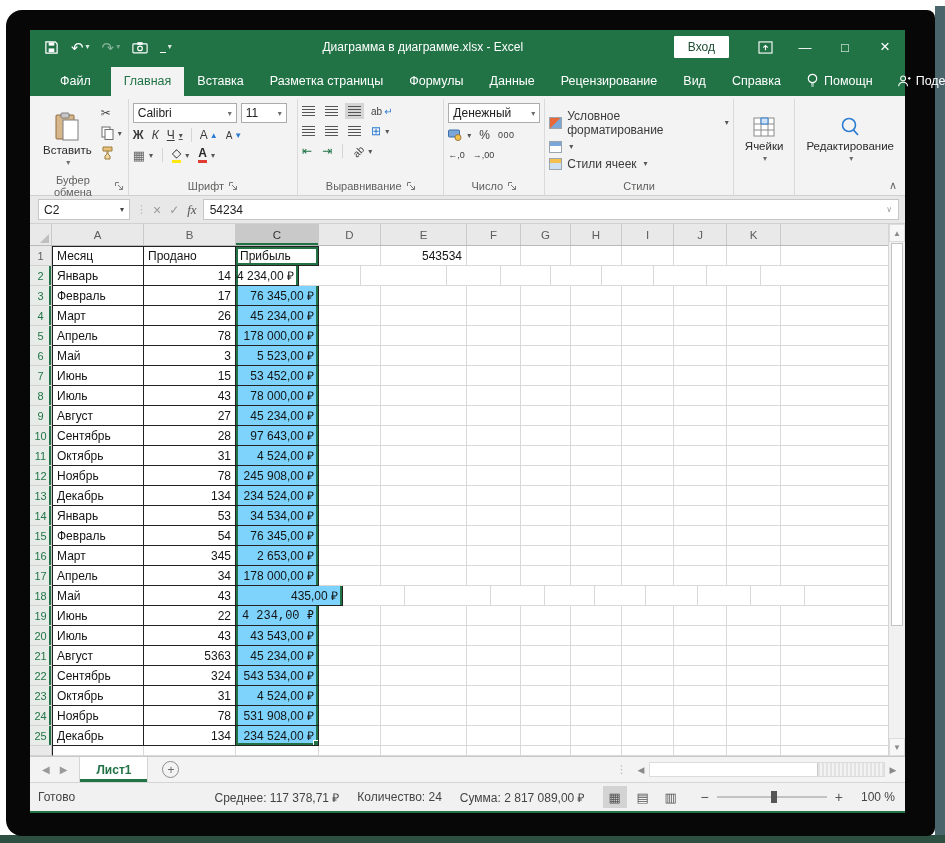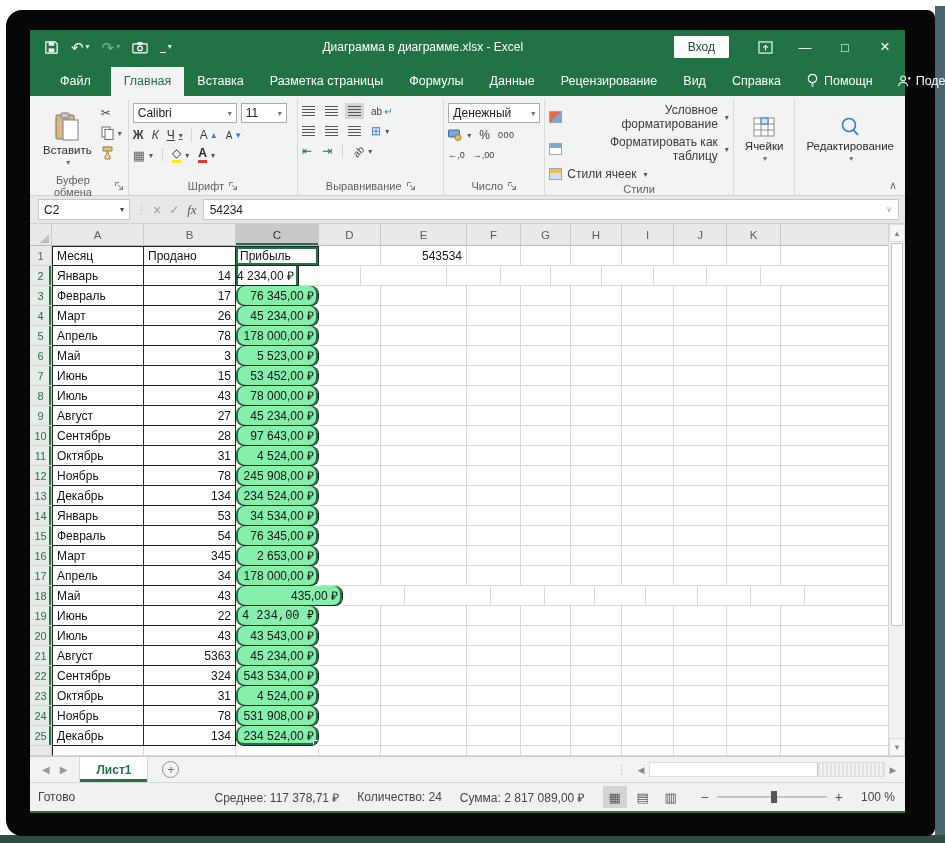--- a/index.html
+++ b/index.html
@@ -75,21 +75,21 @@
   .grow { display:flex; height:20px; flex:0 0 auto; }
   .grow.partial { flex:1 1 auto; height:auto; overflow:hidden; }
   .rh { width:22px; background:#e9e9e9; border-right:1px solid #c9c9c9; border-bottom:1px solid #d2d2d2; font-size:11px; color:#5c5c5c; display:flex; align-items:center; justify-content:center; flex:0 0 auto; }
   .rh.selrow { color:#217346; box-shadow:inset -2px 0 0 #217346; background:#e7ece8; }
   .cell { border-right:1px solid #d9d9d9; border-bottom:1px solid #d9d9d9; font-size:12px; color:#141414; display:flex; align-items:center; padding:0 4px; overflow:hidden; white-space:nowrap; flex:0 0 auto; }
   .cell.num { justify-content:flex-end; }
   .cell.filler { flex:1 1 auto; border-right:none; }
   .tbl { border-right:1px solid #222; border-bottom:1px solid #222; }
   .tbl.first { border-left:1px solid #222; }
   .rowtop .tbl { border-top:1px solid #222; }
-  .csel { background:#86efac; box-shadow:inset 2px 0 0 #217346, inset -2px 0 0 #217346;border-radius:8px; }
+  .csel { background:#7dd3fc; box-shadow:inset 2px 0 0 #217346, inset -2px 0 0 #217346; }
   .cactive { background:#fff; box-shadow:inset 2px 0 0 #217346, inset -2px 0 0 #217346; }
   .coutline { box-shadow:inset 0 0 0 2px #217346; }
   .clast { box-shadow:inset 2px 0 0 #217346, inset -2px 0 0 #217346, inset 0 -2px 0 #217346; position:relative; }
   .handle { position:absolute; right:-1px; bottom:-1px; width:6px; height:6px; background:#217346; border:1px solid #fff; z-index:3; }
 
   
   .vscroll { width:17px; flex:0 0 auto; background:#f1f1f1; border-left:1px solid #d5d5d5; display:flex; flex-direction:column; }
   .varrow { height:18px; display:flex; align-items:center; justify-content:center; color:#8a8a8a; font-size:8px; background:#f7f7f7; border:1px solid #dcdcdc; }
   .vthumb { flex:0 0 72%; margin:1px 2px; background:#fff; border:1px solid #c3c3c3; }
 
@@ -364,29 +364,28 @@
         </div>
         <div class="rlabel">
           <span>Число</span>
           <svg class="launcher" viewBox="0 0 10 10">
                 <path d="M1.5 5V1.5H5M4 4l4.5 4.5M8.5 5v3.5H5" fill="none" stroke="#777"></path>
               </svg>
         </div>
       </div>
 
       <div class="rgroup" style="width:196px;">
-        <div class="rbody" style="flex-direction:column;justify-content:center;text-align:right;" id="styles-rows">
+        <div class="rbody" style="flex-direction:column;justify-content:center;" id="styles-rows">
               <span class="styles-row">
                 <span class="mini-ic"></span>
                 <span>Условное форматирование</span>
                 <span class="drop">▾</span>
               </span>
               <span class="styles-row">
                 <span class="mini-ic t2"></span>
-                <span>Форматировать как таблицу</span>
                 <span class="drop">▾</span>
               </span>
               <span class="styles-row">
                 <span class="mini-ic t3"></span>
                 <span>Стили ячеек</span>
                 <span class="drop">▾</span>
               </span>
             </div>
         <div class="rlabel">
               <span>Стили</span>

